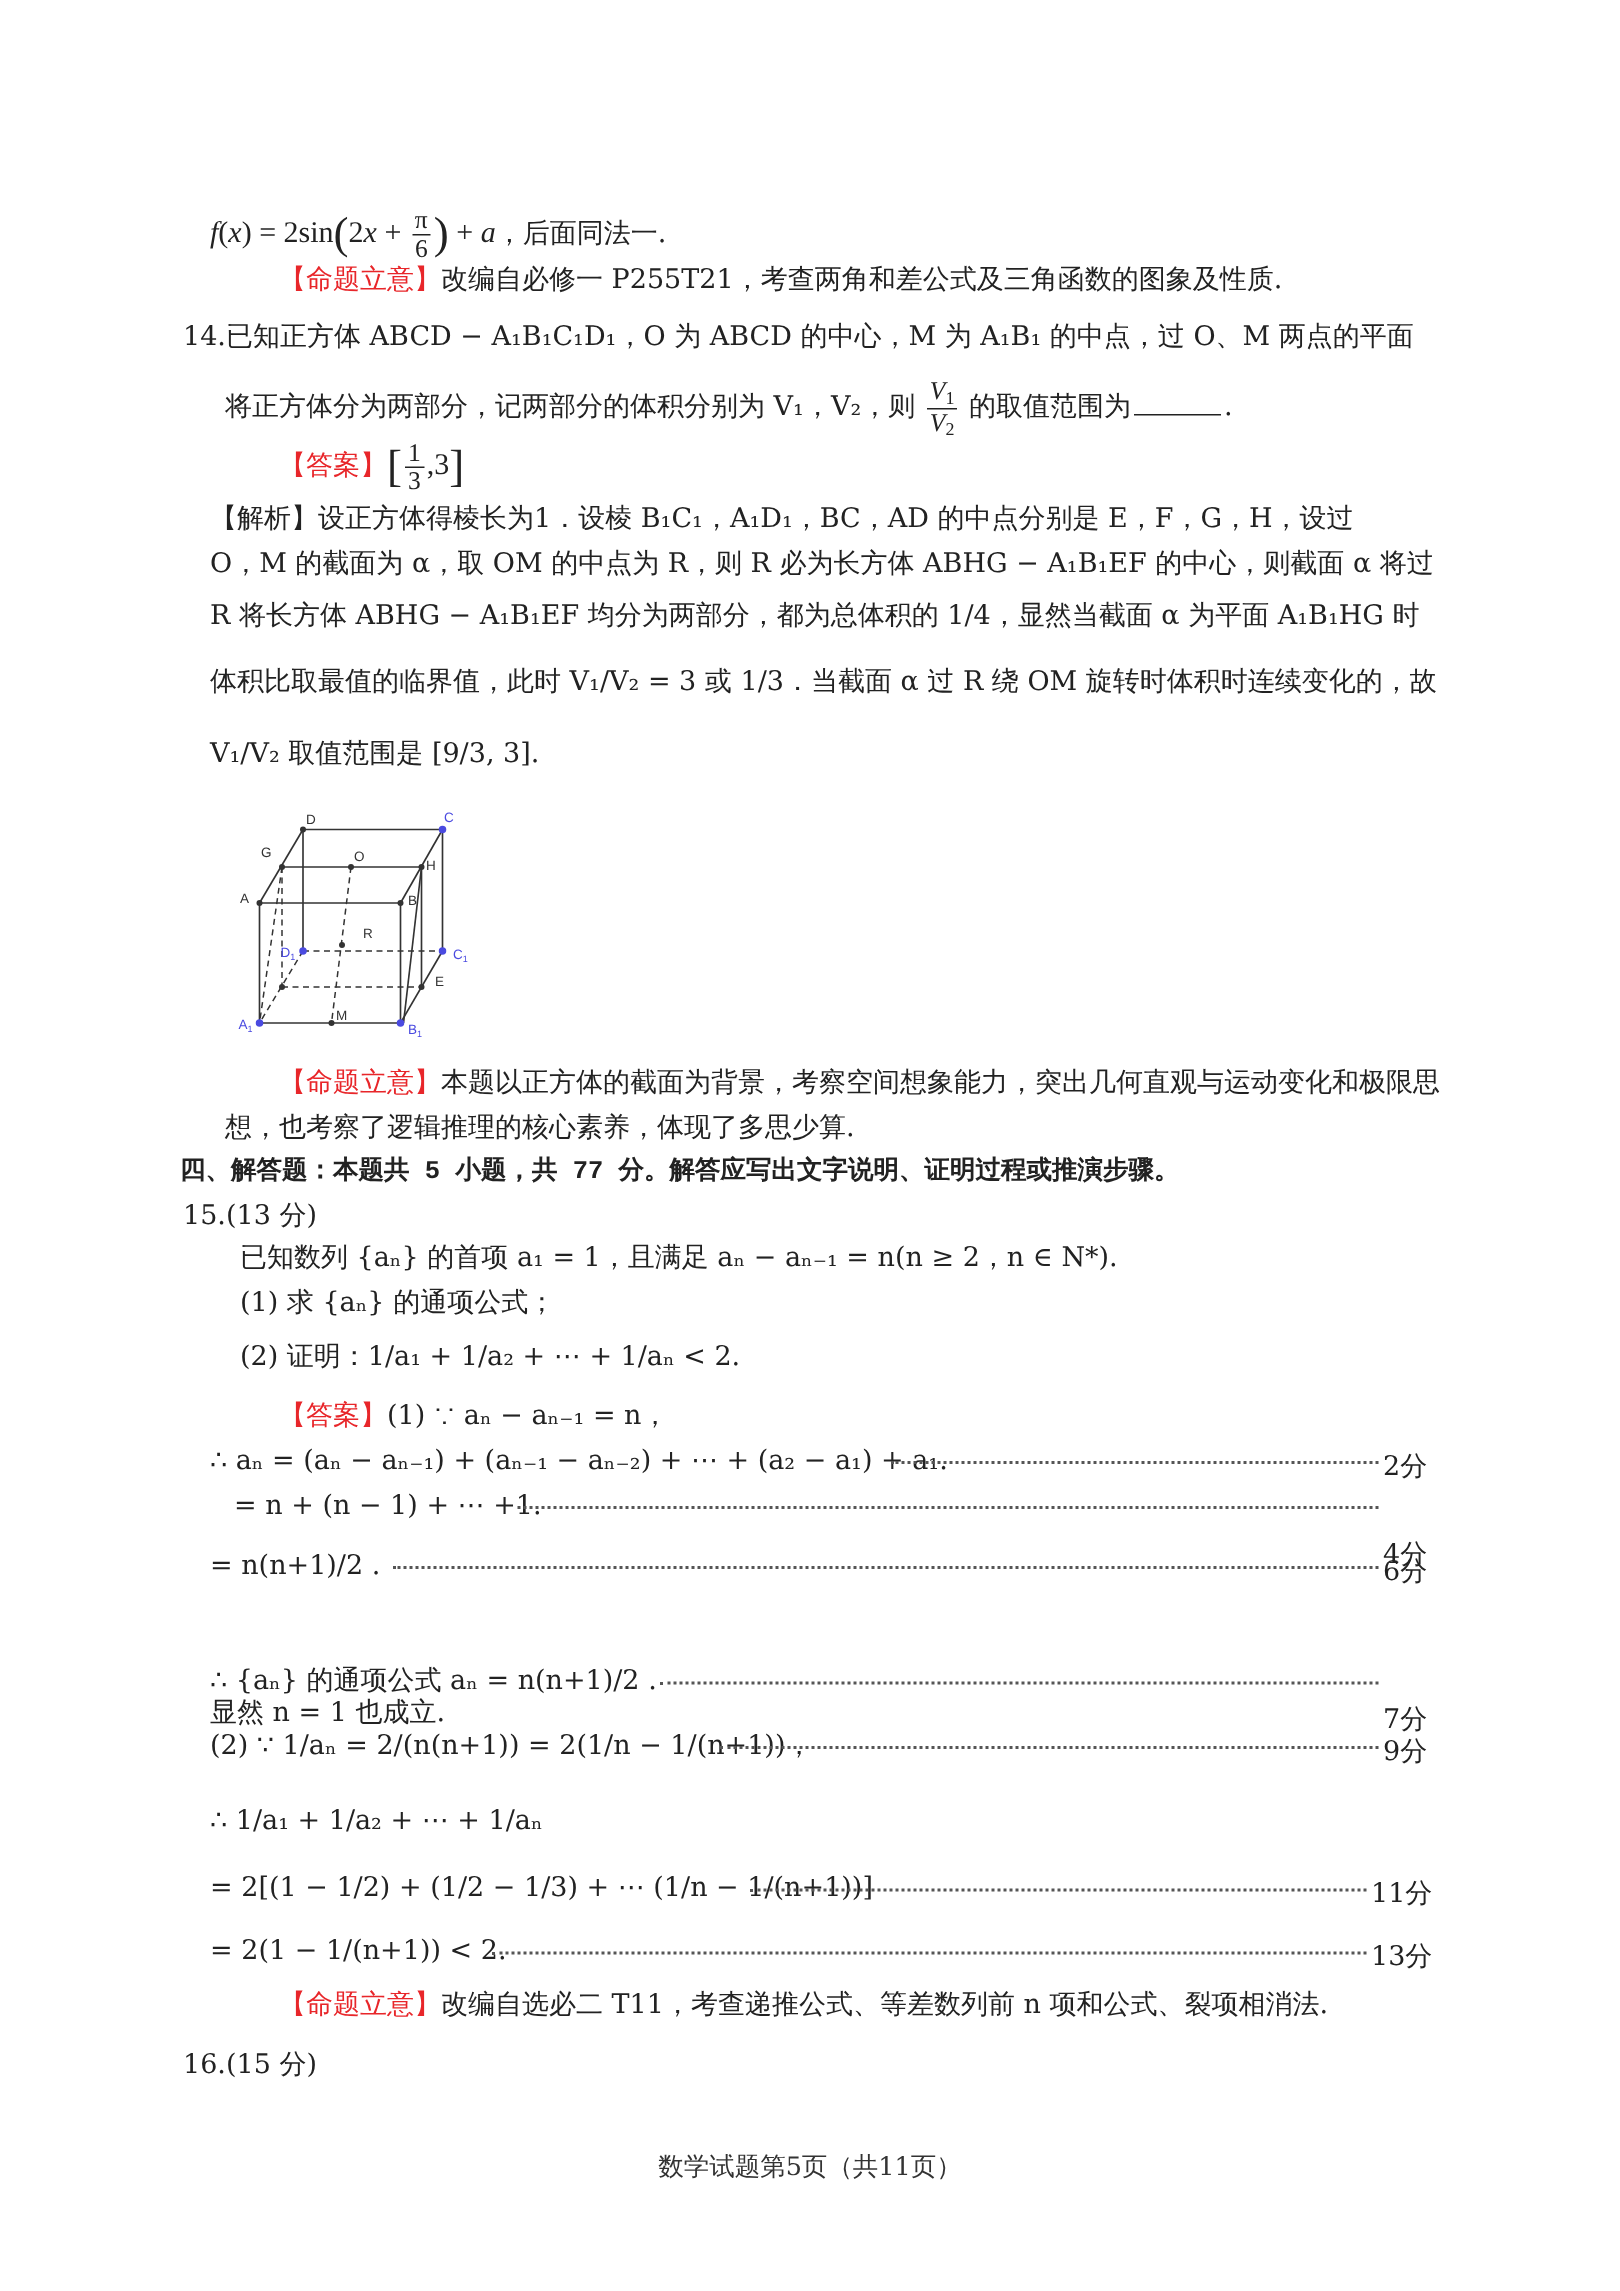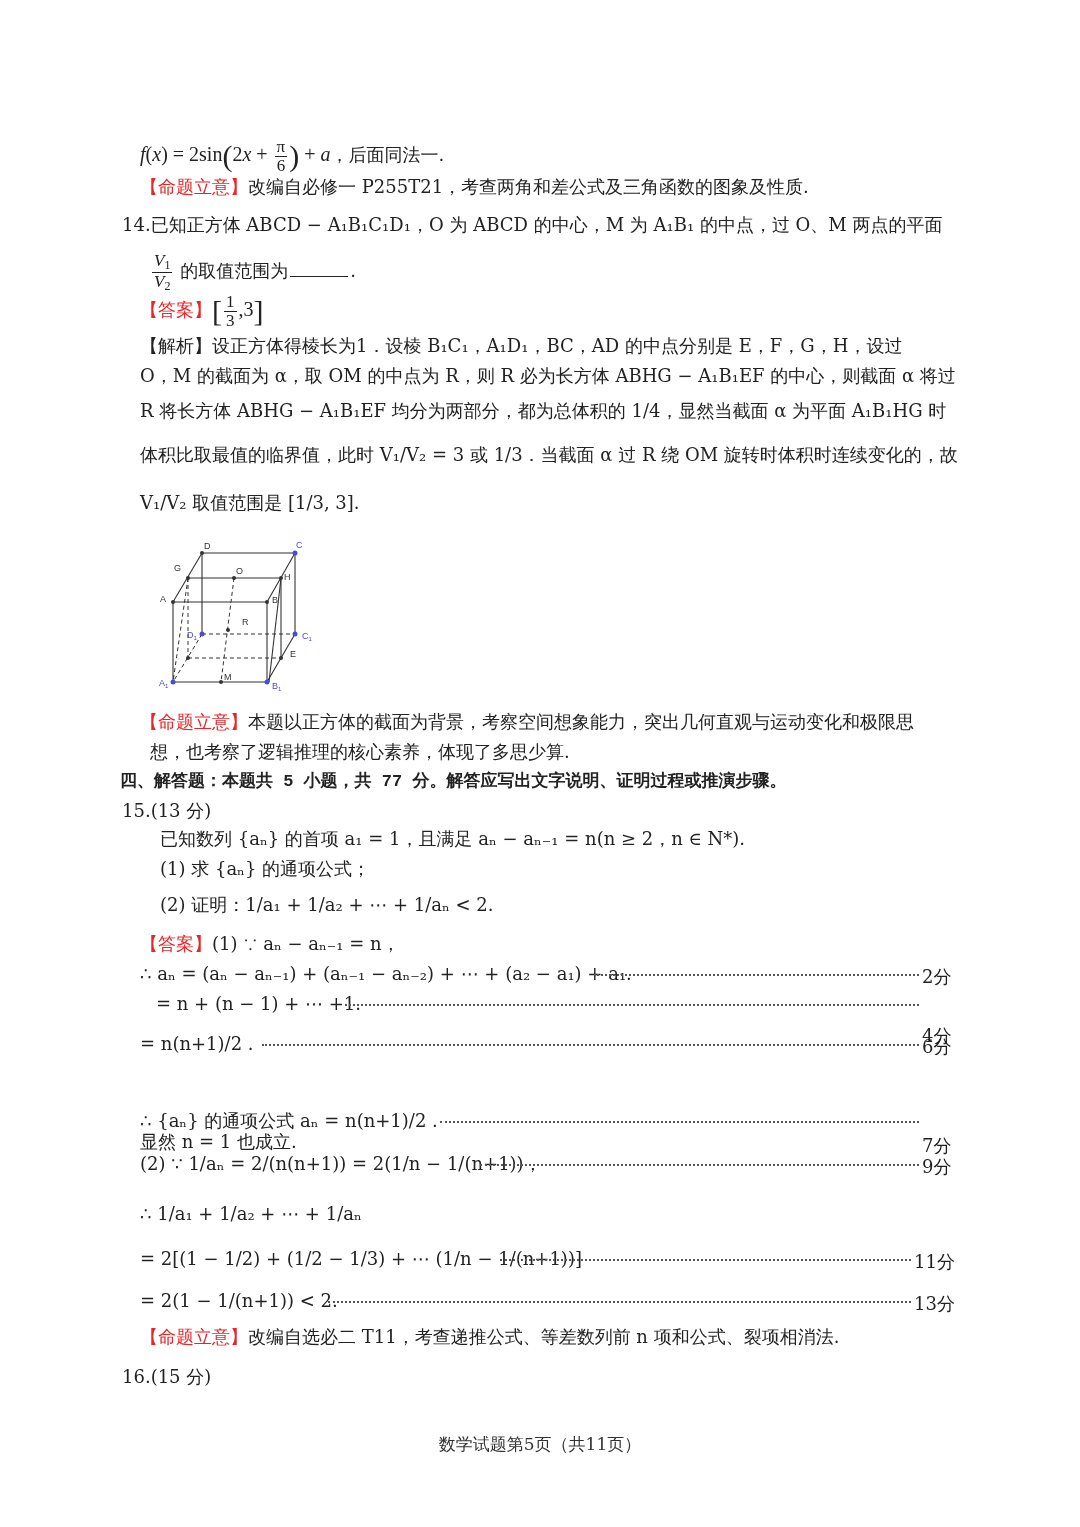--- a/index.html
+++ b/index.html
@@ -1,19 +1,19 @@
 <!DOCTYPE html>
 <html><head>
 <meta charset="utf-8">
 <style>
   html, body { margin:0; padding:0; background:#ffffff; }
   body { width:1080px; height:1527px; position:relative; overflow:hidden;
          font-family:"DejaVu Serif","Liberation Serif",serif; color:#222; font-size:18px; }
   .line { position:absolute; white-space:nowrap; line-height:1; }
-  .red { color:#e8262a; }
+  .red { color:#e8262a;margin-left:46px; }
   .it { font-style:italic; font-family:"Liberation Serif",serif; }
   .m { font-family:"Liberation Serif",serif; font-size:20px; }
   sub { font-size:12px; vertical-align:-3px; }
   .frac { display:inline-flex; flex-direction:column; align-items:center; vertical-align:middle;
           font-family:"Liberation Serif",serif; font-size:17px; line-height:1.05; margin:0 2px; }
   .frac .num { border-bottom:1px solid #222; padding:0 2px; }
   .frac .den { padding:0 2px; }
   .big { font-size:30px; font-family:"Liberation Serif",serif; vertical-align:middle; font-weight:lighter; }
   .dots { display:inline-block; border-bottom:2px dotted #555; vertical-align:middle; }
   .score { position:absolute; white-space:nowrap; font-size:18px; }
@@ -33,20 +33,21 @@
 </div>
 
 <div class="line" style="left:140px; top:178px;">
   <span class="red">【命题立意】</span><span>改编自必修一 P255T21，考查两角和差公式及三角函数的图象及性质.</span>
 </div>
 
 <div class="line" style="left:122px; top:216px;">
   <span>14.</span><span>已知正方体 ABCD − A₁B₁C₁D₁，O 为 ABCD 的中心，M 为 A₁B₁ 的中点，过 O、M 两点的平面</span>
 </div>
 <div class="line" style="left:150px; top:252px;">
+  <span>将正方体分为两部分，记两部分的体积分别为 V₁，V₂，则</span>
   <span class="frac">
       <span class="num"><span class="it">V</span><sub>1</sub></span>
       <span class="den"><span class="it">V</span><sub>2</sub></span>
     </span>
   <span>的取值范围为</span><span class="blank"></span>.
 </div>
 
 <div class="line" style="left:140px; top:293px;">
   <span class="red">【答案】</span><span class="big">[</span><span class="frac">
       <span class="num">1</span>
@@ -60,21 +61,21 @@
 <div class="line" style="left:140px; top:367px;">
   <span>O，M 的截面为 α，取 OM 的中点为 R，则 R 必为长方体 ABHG − A₁B₁EF 的中心，则截面 α 将过</span>
 </div>
 <div class="line" style="left:140px; top:402px;">
   <span>R 将长方体 ABHG − A₁B₁EF 均分为两部分，都为总体积的 1/4，显然当截面 α 为平面 A₁B₁HG 时</span>
 </div>
 <div class="line" style="left:140px; top:446px;">
   <span>体积比取最值的临界值，此时 V₁/V₂ = 3 或 1/3．当截面 α 过 R 绕 OM 旋转时体积时连续变化的，故</span>
 </div>
 <div class="line" style="left:140px; top:494px;">
-  <span>V₁/V₂ 取值范围是 [1/3, 3].</span>
+  <span>V₁/V₂ 取值范围是 [9/3, 3].</span>
 </div>
 
 <svg id="cube" width="180" height="160" viewBox="0 0 180 160">
   <g stroke="#333" stroke-width="1.1" fill="none">
 
     <line x1="23" y1="67" x2="52" y2="18"></line>
     <line x1="52" y1="18" x2="145" y2="18"></line>
     <line x1="145" y1="18" x2="117" y2="67"></line>
     <line x1="23" y1="67" x2="117" y2="67"></line>
     <line x1="38" y1="43" x2="131" y2="43"></line>

